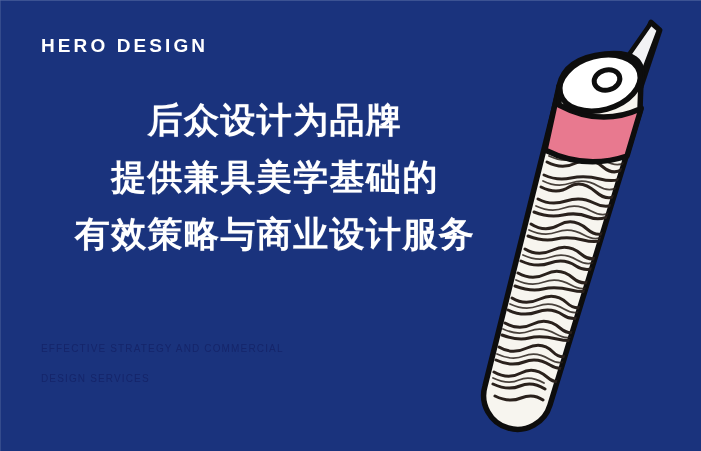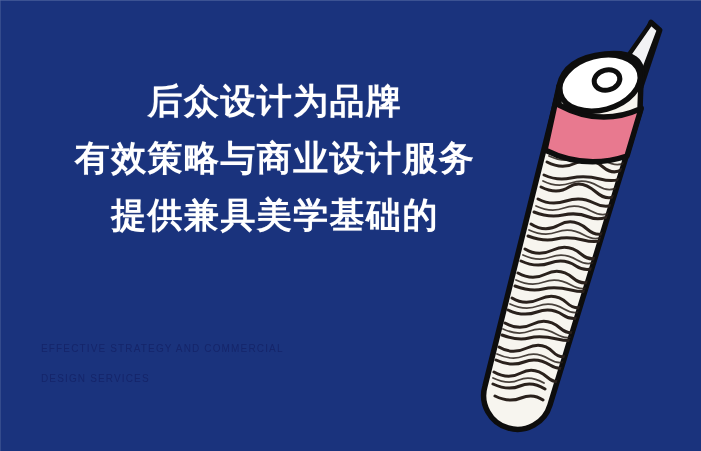--- a/index.html
+++ b/index.html
@@ -100,25 +100,26 @@
 </head>
 <body>
 
 <div class="banner">
 
   <div class="edge-top"></div>
   <div class="edge-left"></div>
 
   <div class="text-block">
 
+    <p class="eyebrow">HERO DESIGN</p>
 
     <div class="headline">
       <p class="headline-line">后众设计为品牌</p>
+      <p class="headline-line">提供兼具美学基础的</p>
       <p class="headline-line">有效策略与商业设计服务</p>
-      <p class="headline-line">提供兼具美学基础的</p>
     </div>
   </div>
 
   <div class="subcopy">
     <p class="subcopy-line">EFFECTIVE STRATEGY AND COMMERCIAL</p>
     <p class="subcopy-line">DESIGN SERVICES</p>
   </div>
 
   <div class="illustration">
     <svg width="246" height="451" viewBox="0 0 246 451" xmlns="http://www.w3.org/2000/svg">

